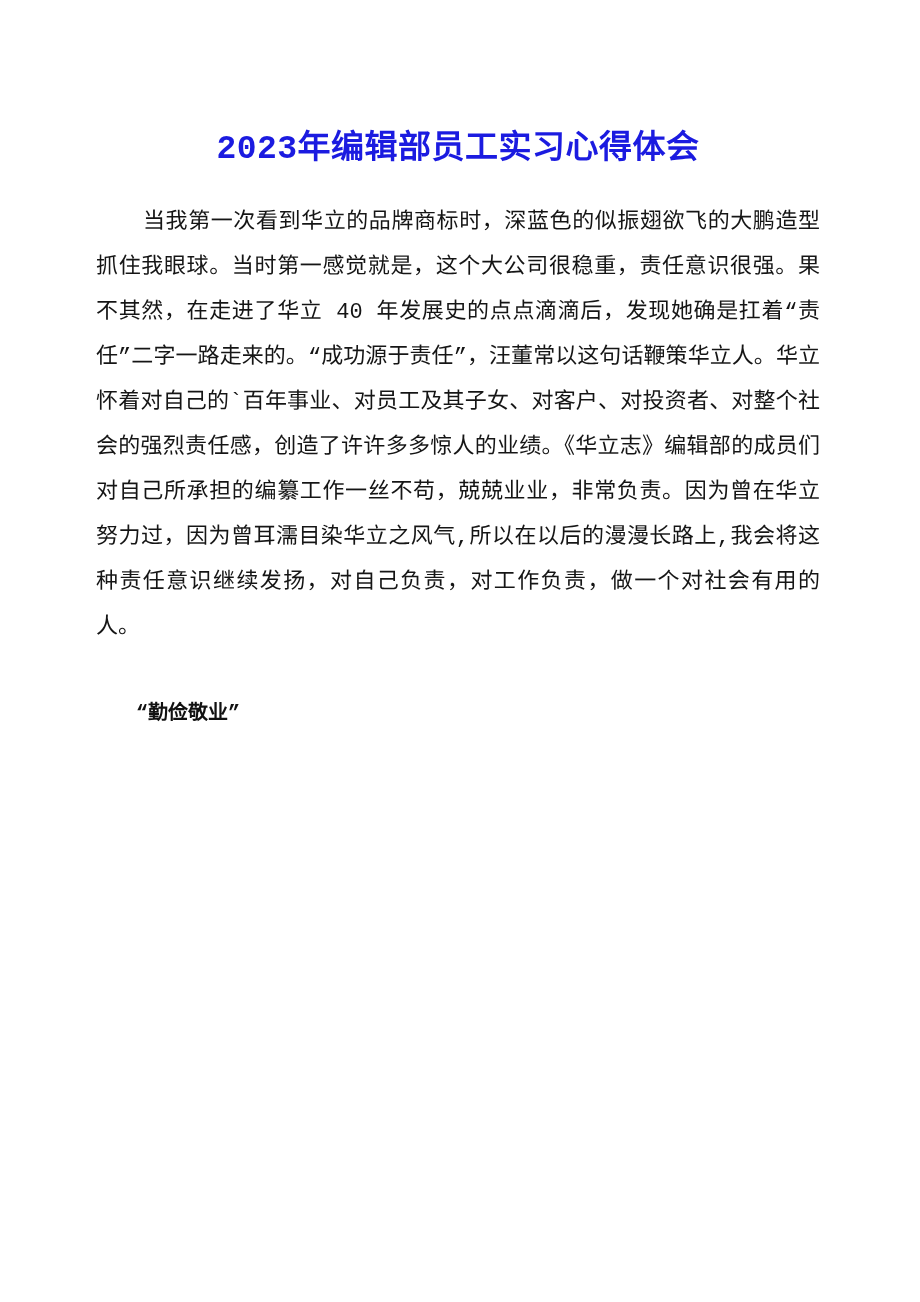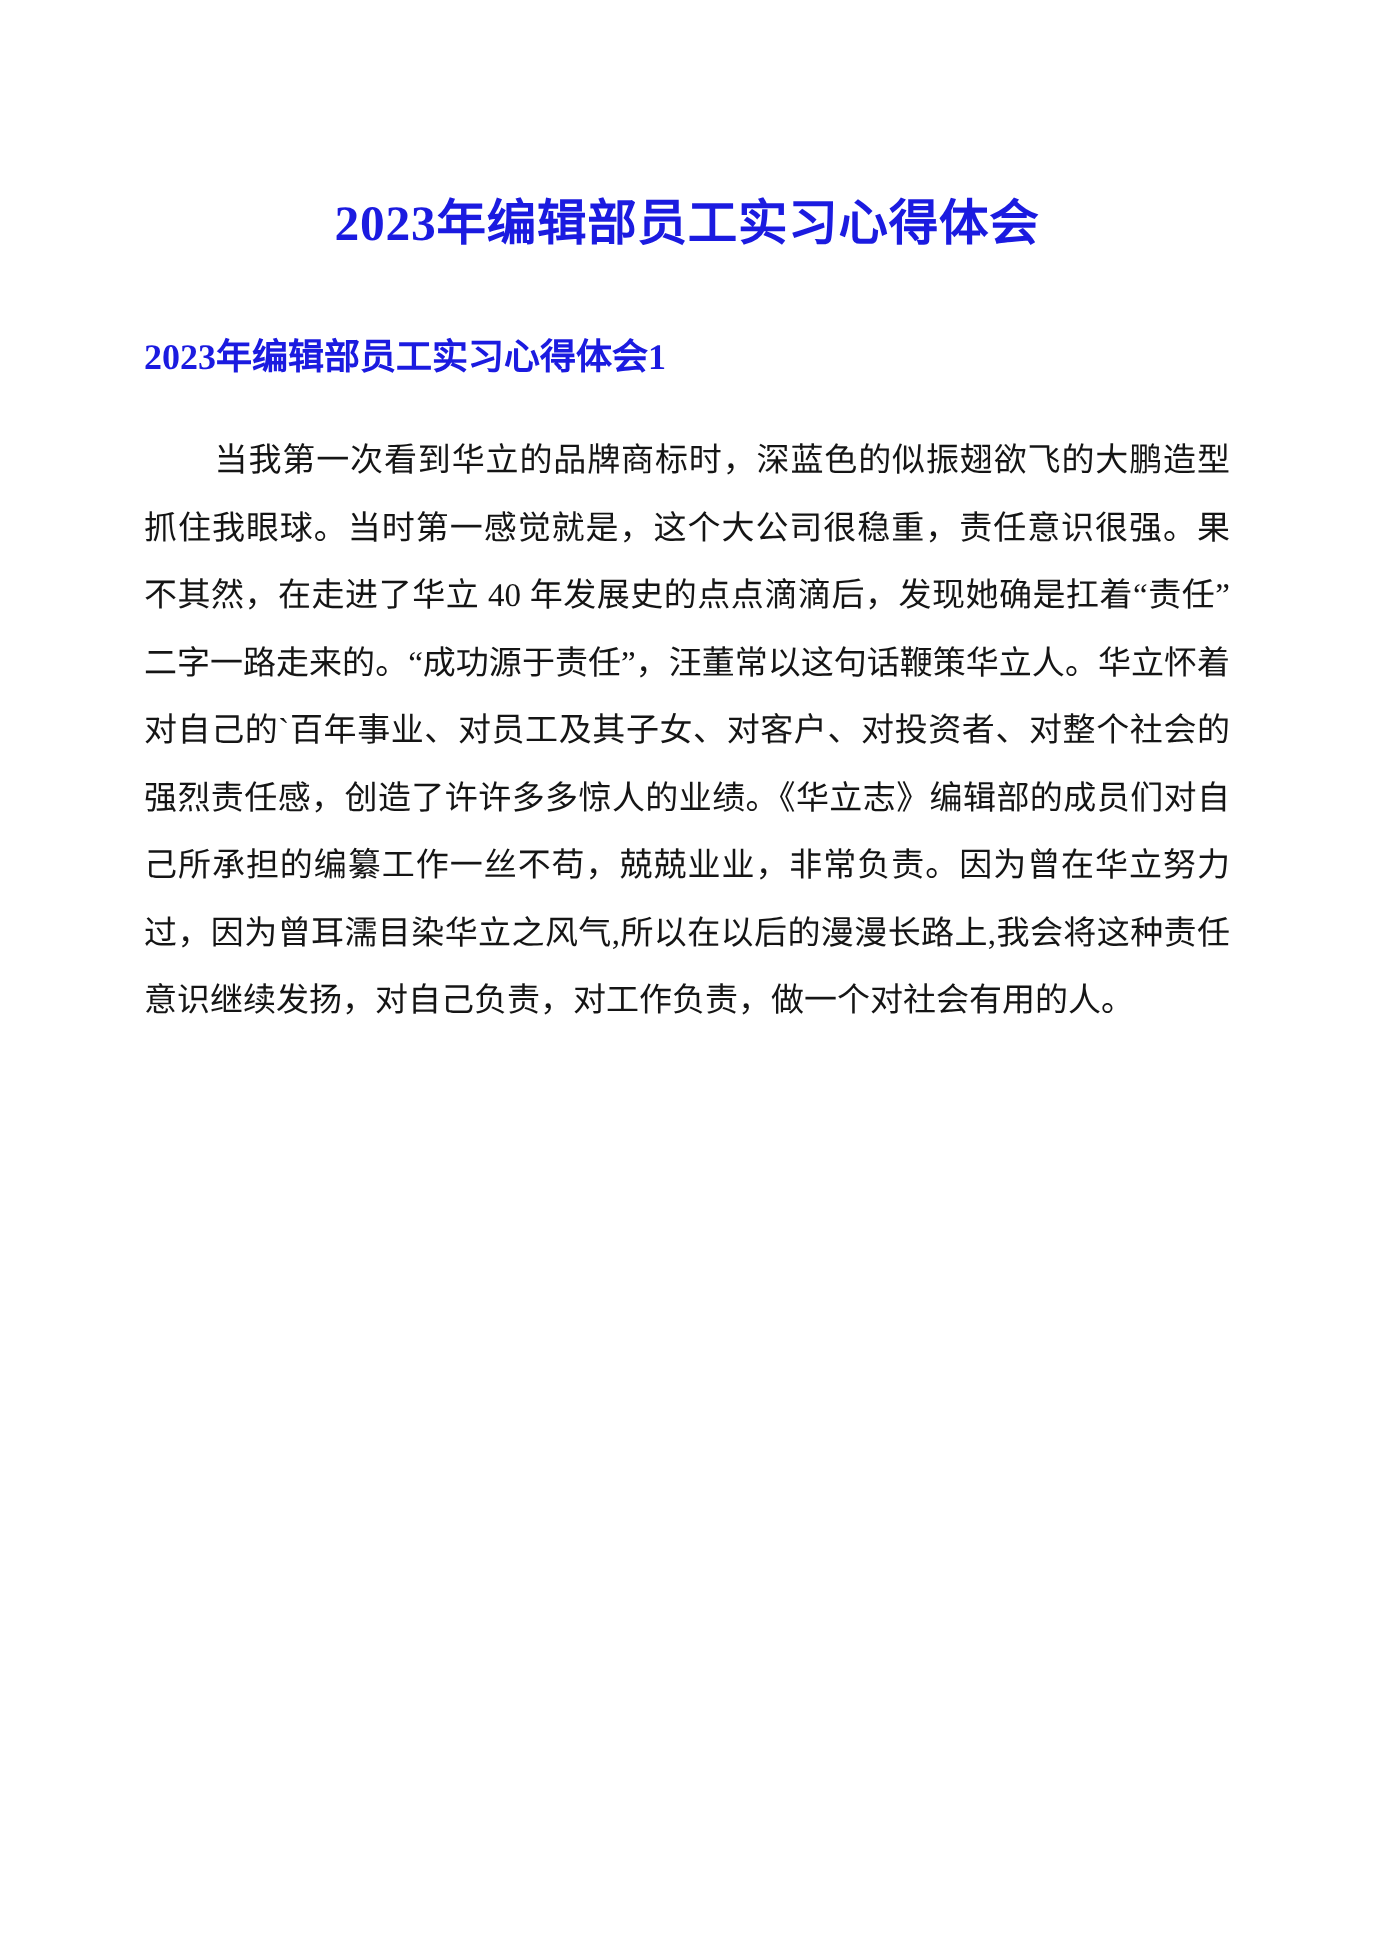--- a/index.html
+++ b/index.html
@@ -8,21 +8,21 @@
     padding: 0;
     background: #ffffff;
   }
   .page {
     position: relative;
     width: 920px;
     height: 1302px;
     background: #ffffff;
     overflow: hidden;
     box-sizing: border-box;
-    font-family: Liberation Serif, serif;
+    font-family: Liberation Mono, monospace;
     color: #111111;
   }
   .content {
     position: absolute;
     left: 96px;
     top: 0;
     width: 724px;
   }
   .doc-title {
     margin: 0;
@@ -67,23 +67,23 @@
   .spacer-sm { height: 18px; }
 </style>
 </head>
 <body>
 
 <div class="page">
   <div class="content">
 
     <h1 class="doc-title">2023年编辑部员工实习心得体会</h1>
 
-    <h2 class="doc-subtitle">2023年编辑部员工实习心得体会1</h2>
 
 
     <p class="body-paragraph">当我第一次看到华立的品牌商标时，深蓝色的似振翅欲飞的大鹏造型抓住我眼球。当时第一感觉就是，这个大公司很稳重，责任意识很强。果不其然，在走进了华立 40 年发展史的点点滴滴后，发现她确是扛着“责任”二字一路走来的。“成功源于责任”，汪董常以这句话鞭策华立人。华立怀着对自己的`百年事业、对员工及其子女、对客户、对投资者、对整个社会的强烈责任感，创造了许许多多惊人的业绩。《华立志》编辑部的成员们对自己所承担的编纂工作一丝不苟，兢兢业业，非常负责。因为曾在华立努力过，因为曾耳濡目染华立之风气,所以在以后的漫漫长路上,我会将这种责任意识继续发扬，对自己负责，对工作负责，做一个对社会有用的人。</p>
 
     <div class="spacer-sm"></div>
 
+    <h3 class="section-heading">“勤俭敬业”</h3>
 
 
   </div>
 </div>
 
 </body></html>

